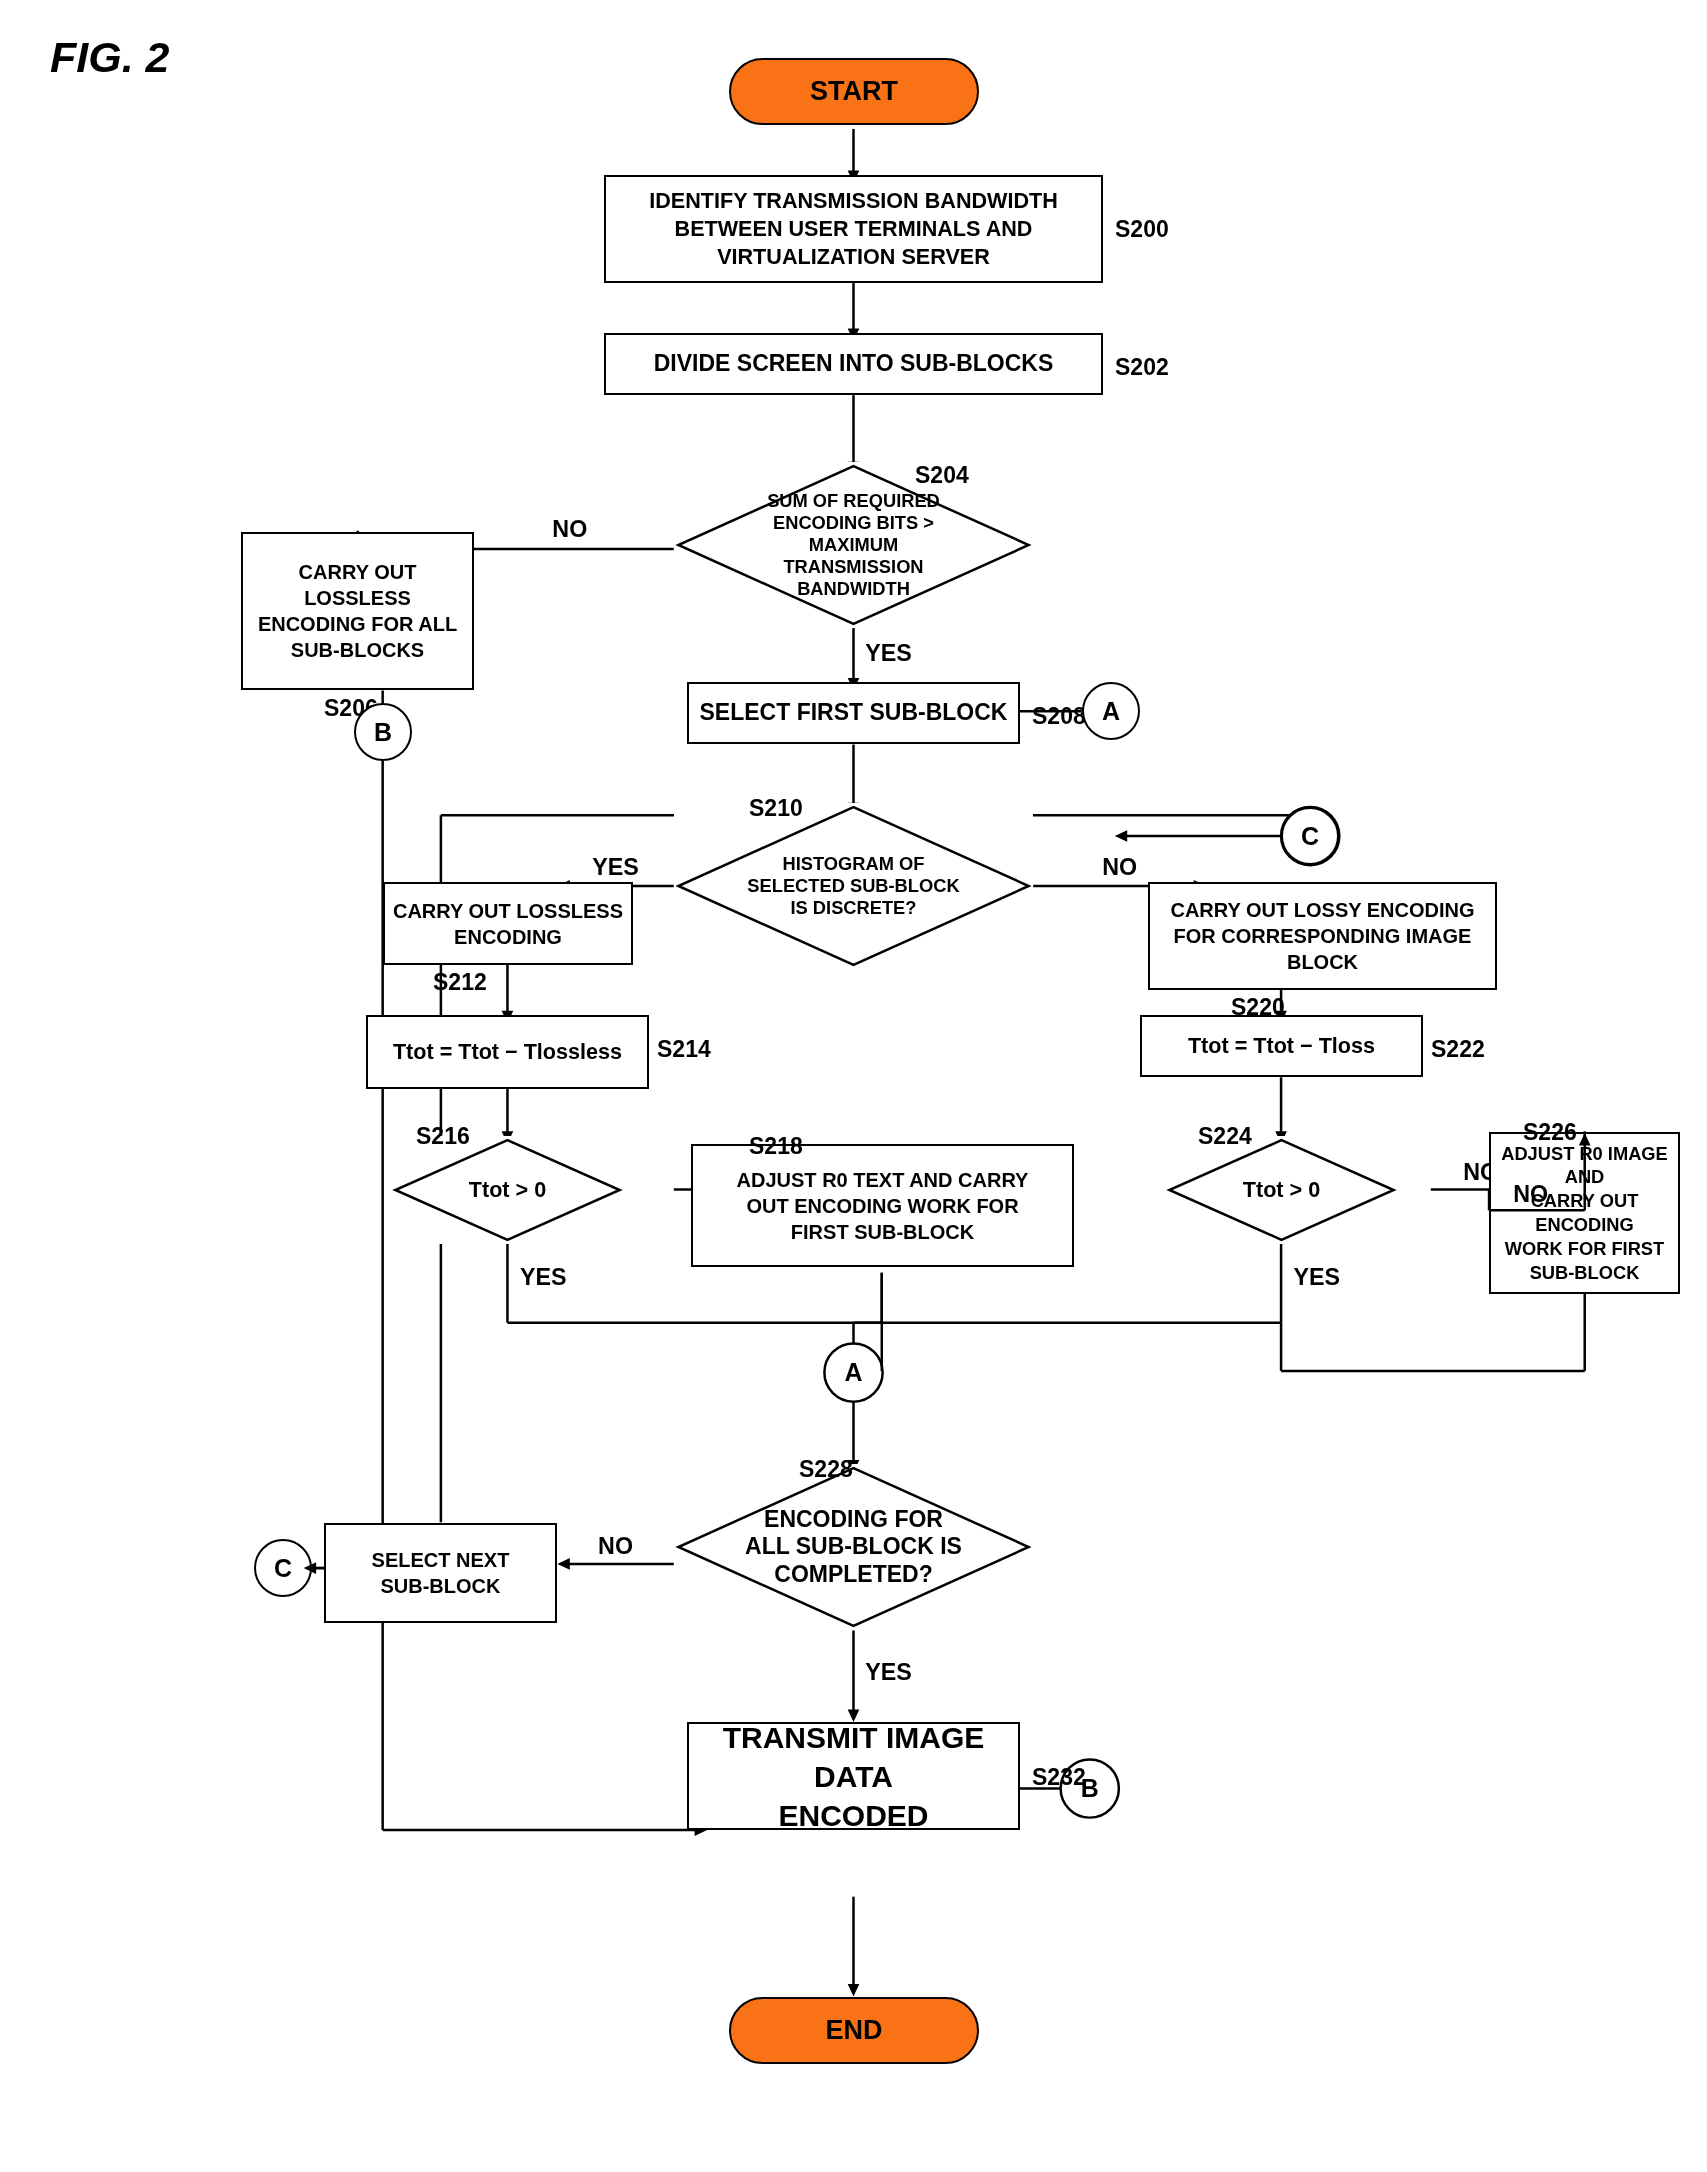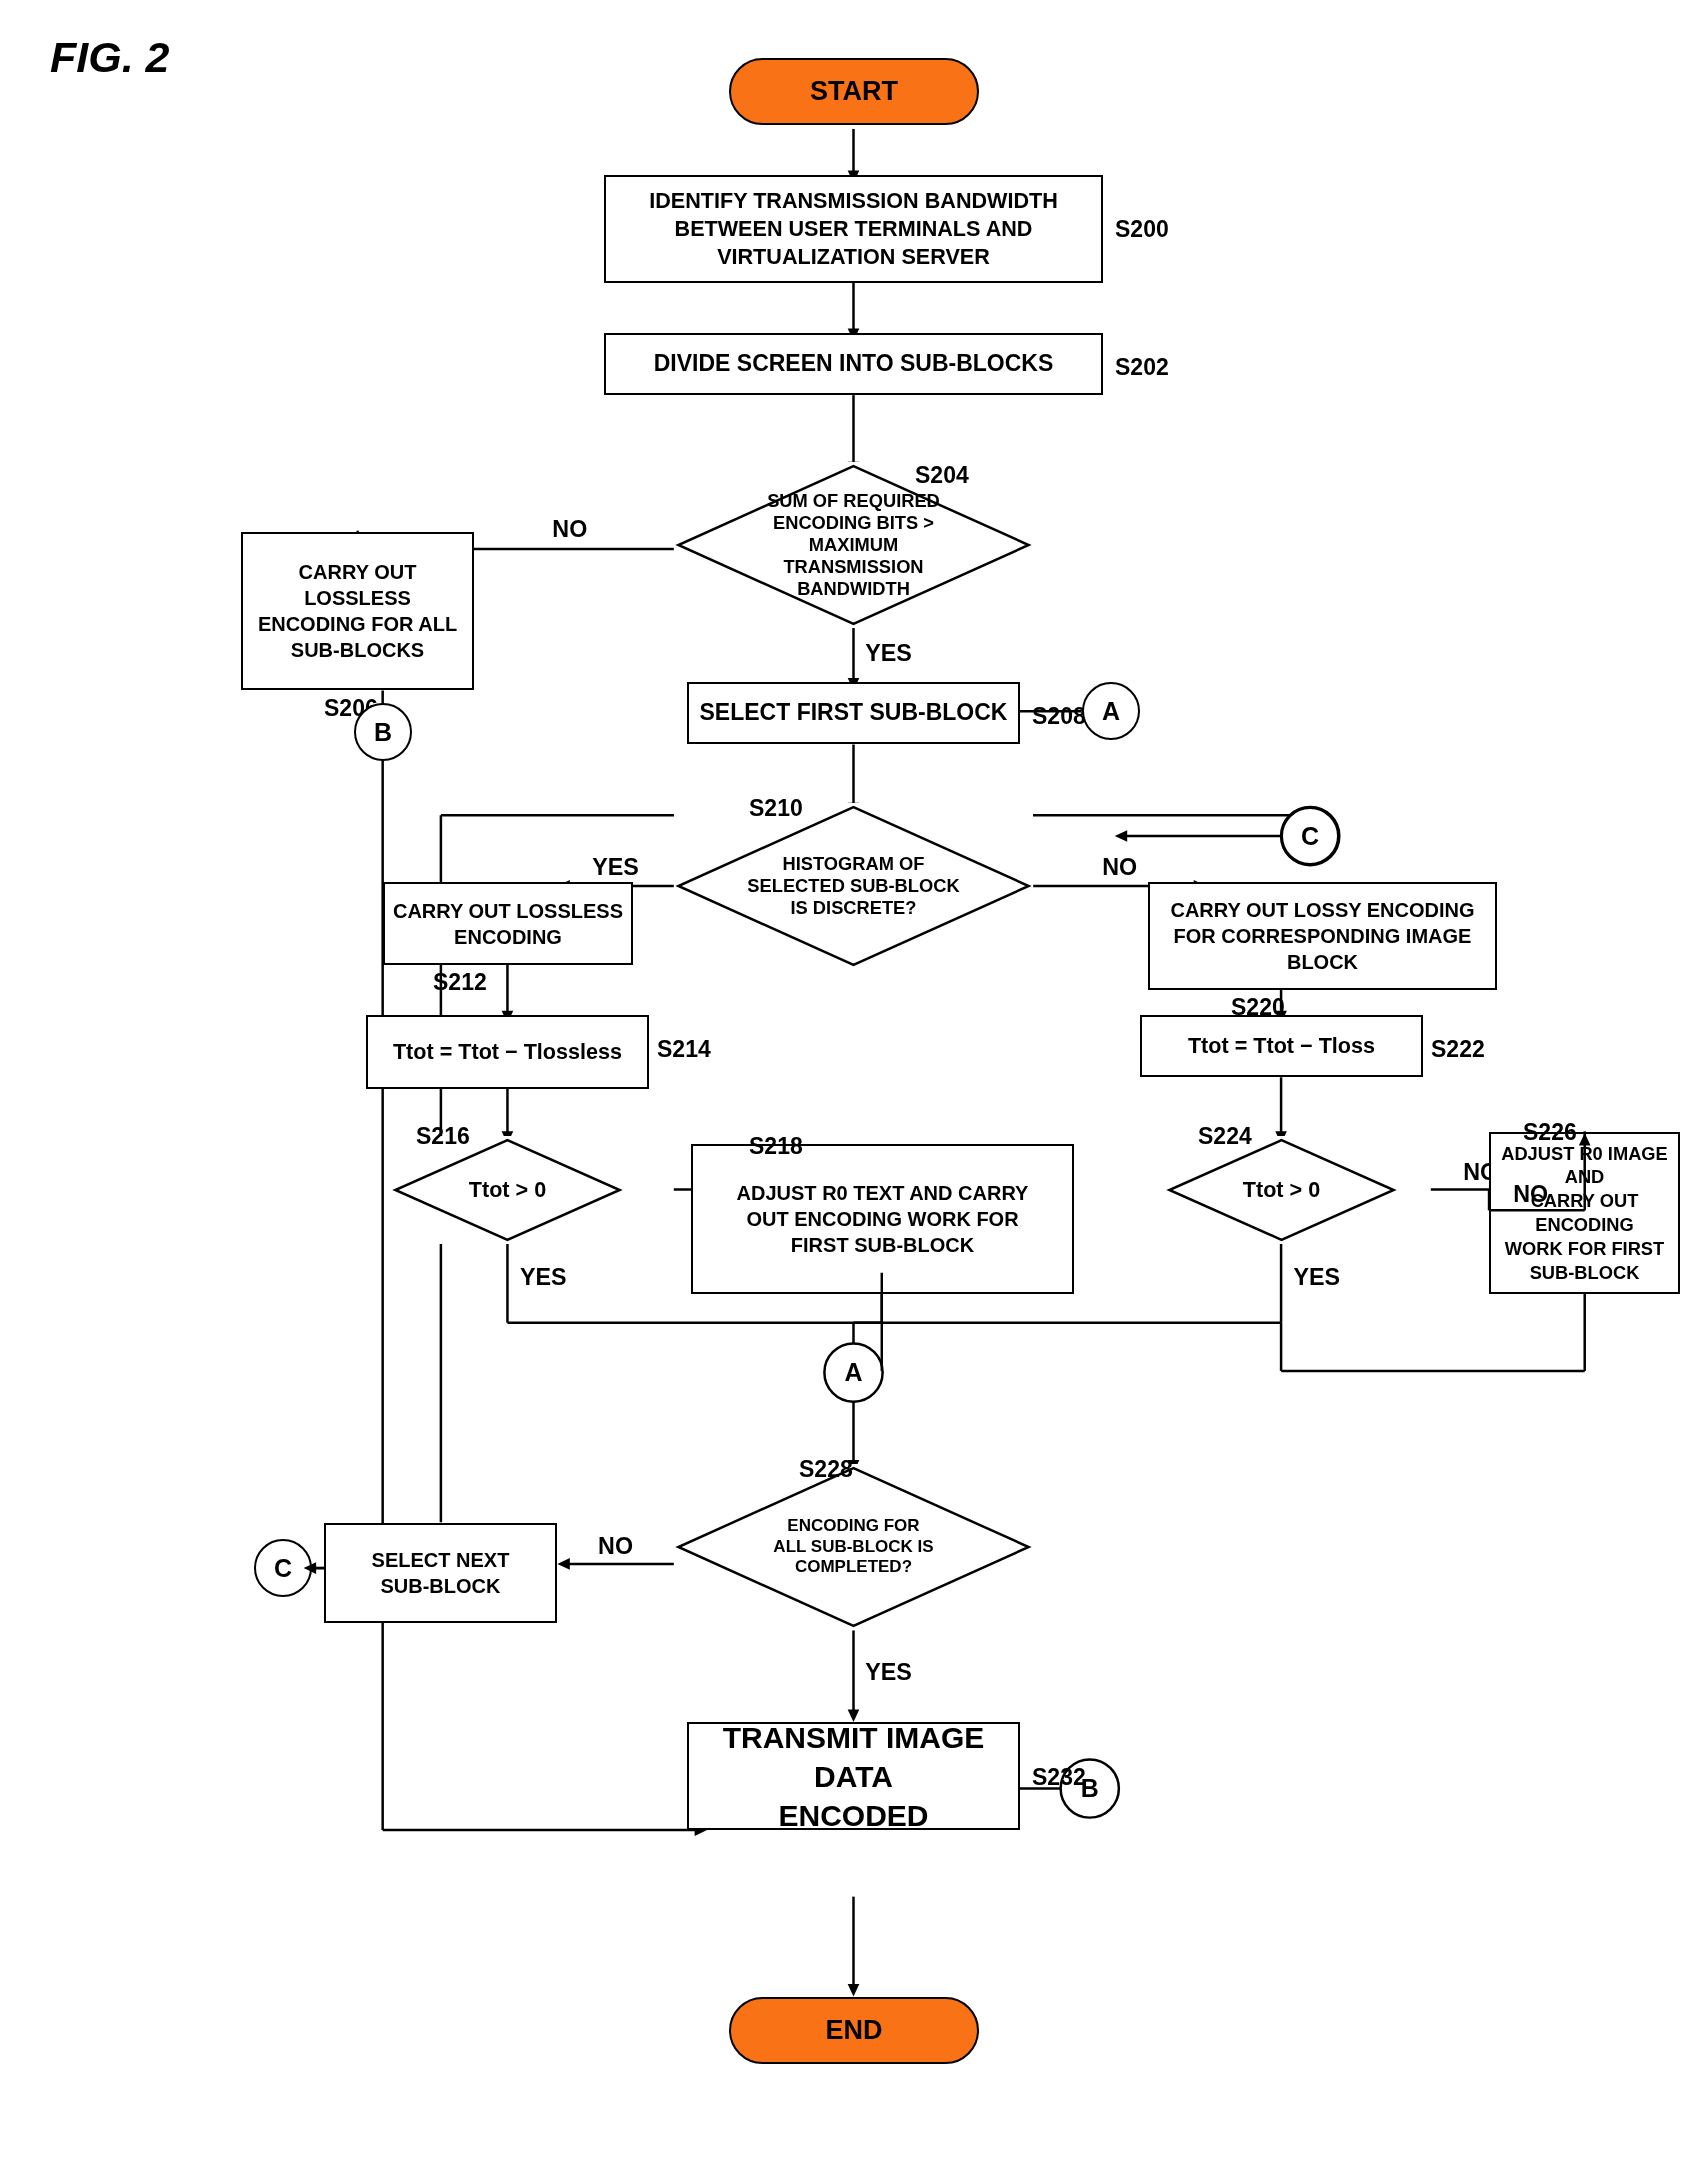--- a/index.html
+++ b/index.html
@@ -309,21 +309,21 @@
       <polygon points="140,5 275,65 140,125 5,65" fill="white" stroke="black" stroke-width="3"></polygon>
     </svg>
     <div class="decision-text" style="font-size:21.6px;">
       <span>Ttot &gt; 0</span>
     </div>
   </div>
   <div class="step-label" style="left:416px; top:1123px;">
     <span>S216</span>
   </div>
 
-  <div class="shape process" style="left:691px; top:1144px; width:383px; height:150px; padding:8.3px;">
+  <div class="shape process" style="left:691px; top:1144px; width:383px; height:123px; padding:8.3px;">
     <span style="white-space:pre-line; font-size:20px;">ADJUST R0 TEXT AND CARRY
 OUT ENCODING WORK FOR
 FIRST SUB-BLOCK</span>
   </div>
   <div class="step-label" style="left:749px; top:1133px;">
     <span>S218</span>
   </div>
 
   <div class="shape process" style="left:1148px; top:882px; width:349px; height:108px; padding:8.3px;">
     <span style="white-space:pre-line; font-size:20px;">CARRY OUT LOSSY ENCODING
@@ -360,21 +360,21 @@
 SUB-BLOCK</span>
   </div>
   <div class="step-label" style="left:1523px; top:1119px;">
     <span>S226</span>
   </div>
 
   <div class="shape decision" style="left:674px; top:1464px; width:359px; height:166px;">
     <svg class="decision-diamond" viewBox="0 0 432 200">
       <polygon points="216,5 427,100 216,195 5,100" fill="white" stroke="black" stroke-width="3"></polygon>
     </svg>
-    <div class="decision-text" style="font-size:17px; line-height:1.2;">
+    <div class="decision-text" style="font-size:23px; line-height:1.2;">
       <span style="white-space:pre-line;">ENCODING FOR
 ALL SUB-BLOCK IS
 COMPLETED?</span>
     </div>
   </div>
   <div class="step-label" style="left:799px; top:1456px;">
     <span>S228</span>
   </div>
 
   <div class="shape process" style="left:324px; top:1523px; width:233px; height:100px; padding:15px;">

